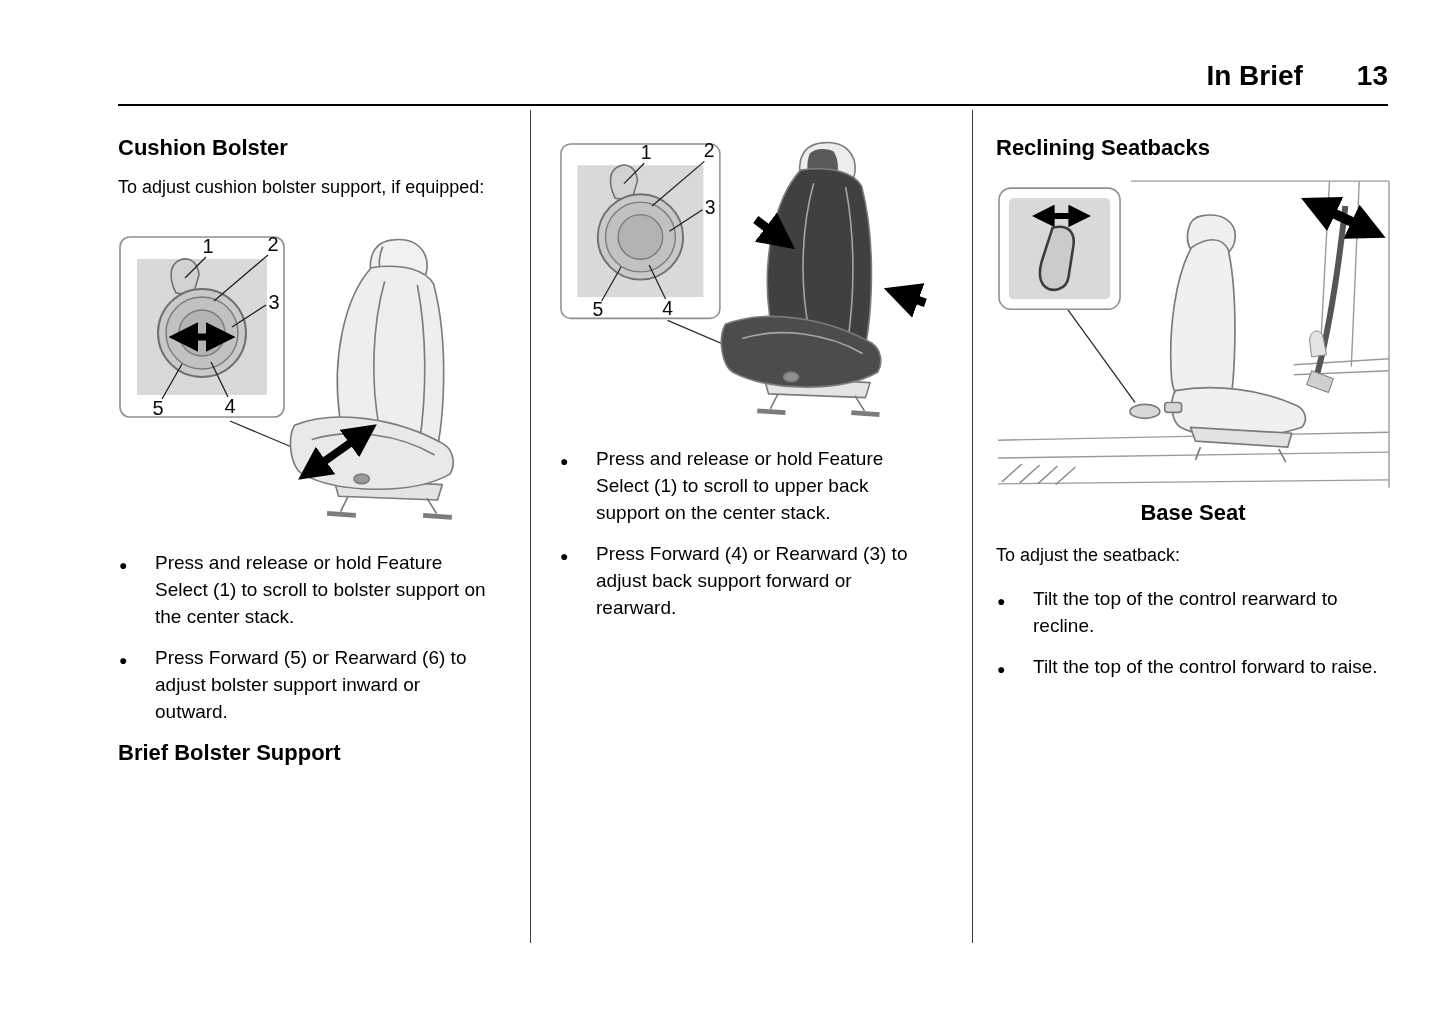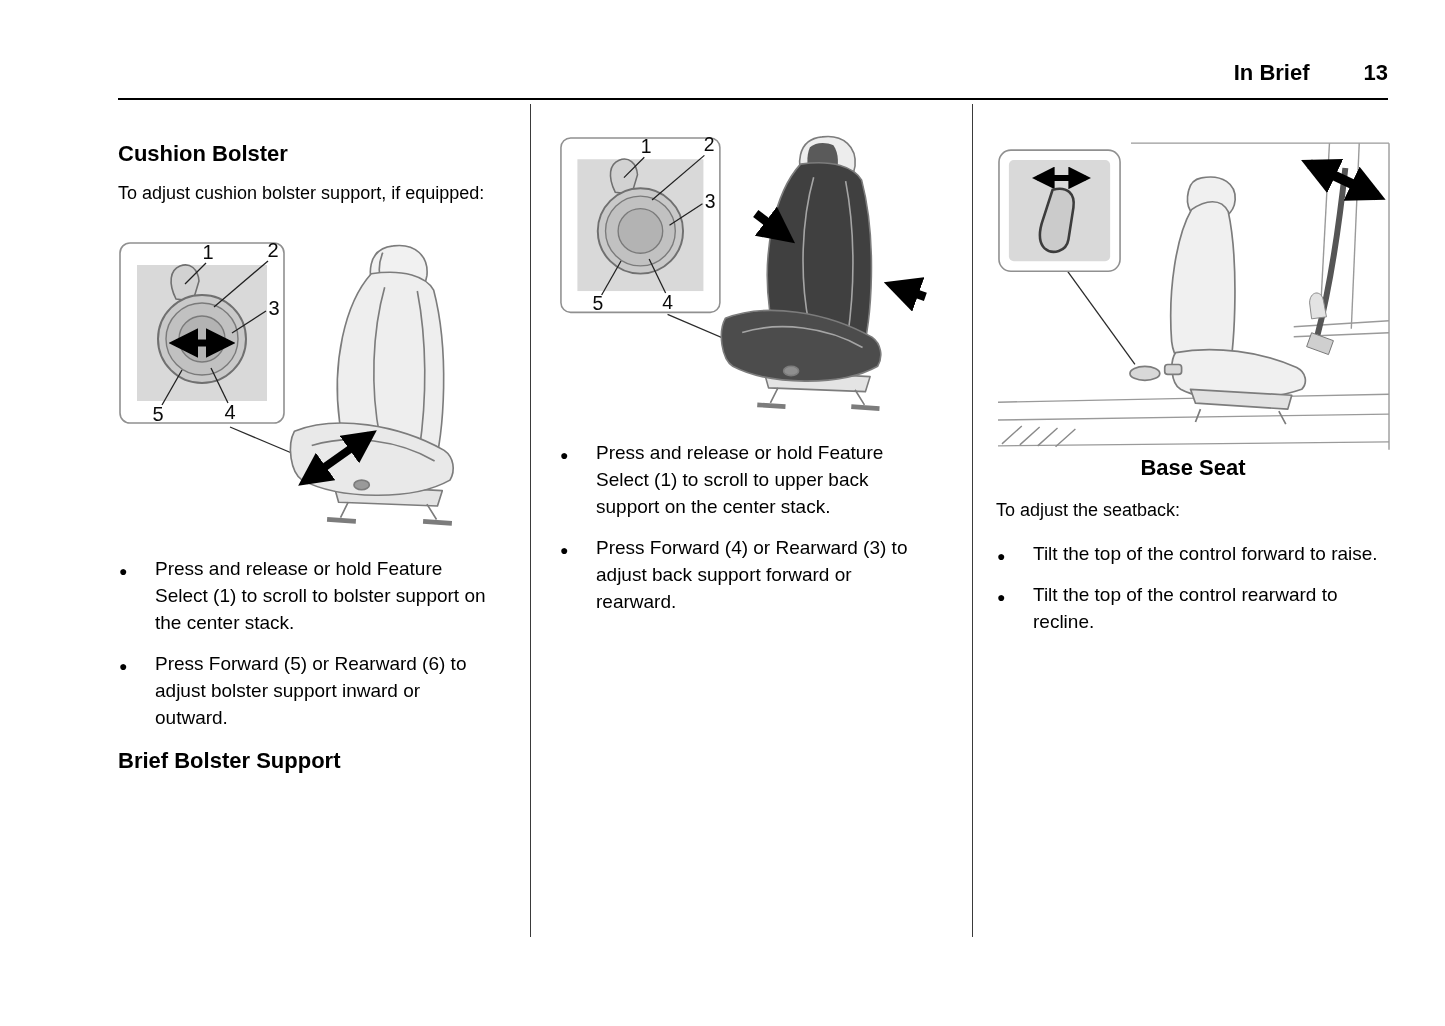--- a/index.html
+++ b/index.html
@@ -1,38 +1,38 @@
 <!DOCTYPE html>
 <html><head>
 <meta charset="utf-8">
 <style>
   html,body{margin:0;padding:0}
   body{width:1445px;height:1026px;background:#ffffff;color:#000;
        font-family:"Liberation Sans","DejaVu Sans",sans-serif;}
   .page{width:1445px;height:1026px;box-sizing:border-box;padding:0 57px 0 118px;overflow:hidden}
   .page-header{display:flex;justify-content:flex-end;align-items:baseline;gap:54px;
-               padding-top:62px;font-weight:bold;font-size:22px;line-height:1}
+               padding-top:62px;font-weight:bold;font-size:28px;line-height:1}
   .header-rule{border-top:2px solid #000;margin-top:14px}
   .columns{display:flex;align-items:flex-start;margin-top:4px}
   .col{box-sizing:border-box}
   .col-1{width:412px;padding:20px 37px 0 0}
   .col-2{width:441px;padding:28px 35px 0 28px}
   .col-3{width:417px;padding:20px 0 0 23px}
   .vdivider{width:1px;flex:none;background:#3a3a3a;height:833px}
-  h2.sec{font-size:22px;font-weight:bold;margin:16px 0 12px;line-height:1.25}
+  h2.sec{font-size:22px;font-weight:bold;margin:4px 0 12px;line-height:1.25}
   .h2-mt{margin-top:28px}
   p.body{font-size:18px;line-height:27px;margin:0 0 6px}
   ul.bullets{list-style:none;margin:16px 0 0;padding:0}
   .bullets li{position:relative;padding-left:37px;font-size:19px;line-height:27px;margin:0 0 14px}
   .bullets li::before{content:"\25CF";position:absolute;left:1px;top:3px;font-size:14px}
   figure{margin:0}
   .fig-1{margin:30px 0 10px}
   .fig-2{margin:0 0 12px}
   .fig-3{margin:14px 0 0}
-  .caption{text-align:center;font-weight:bold;font-size:22px;margin:0 0 16px}
+  .caption{text-align:center;font-weight:bold;font-size:22px;margin:7px 0 16px}
   svg{overflow:visible;display:block}
   svg text{font-family:"Liberation Sans","DejaVu Sans",sans-serif}
 </style>
 </head>
 <body>
 
 <div class="page">
 
   <header class="page-header">
     <span>In Brief</span>
@@ -162,20 +162,21 @@
 
       <ul class="bullets">
         <li>Press and release or hold Feature Select (1) to scroll to upper back support on the center stack.</li>
         <li>Press Forward (4) or Rearward (3) to adjust back support forward or rearward.</li>
       </ul>
     </section>
 
     <div class="vdivider"></div>
 
     <section class="col col-3">
+      <h2 class="sec">Reclining Seatbacks</h2>
 
       <figure class="fig-3">
         <svg viewBox="0 0 397 319" width="394" height="317">
           <defs>
             <marker id="m3" viewBox="0 0 10 10" refX="7.5" refY="5" markerWidth="3.8" markerHeight="3.8" orient="auto-start-reverse">
               <path d="M0,0 L10,5 L0,10 Z" fill="#000"></path>
             </marker>
           </defs>
 
           <g stroke="#9a9a9a" stroke-width="1.4" fill="none">
@@ -213,19 +214,19 @@
             <line x1="42" y1="40" x2="90" y2="40" stroke="#000" stroke-width="6" marker-start="url(#m3)" marker-end="url(#m3)"></line>
             <path d="M57,52 C72,48 80,56 78,70 L73,102 C71,114 57,118 49,111 C43,105 43,97 46,86 Z" fill="#cbcbcb" stroke="#3c3c3c" stroke-width="2.6"></path>
           </g>
         </svg>
       </figure>
 
       <div class="caption">Base Seat</div>
       <p class="body">To adjust the seatback:</p>
 
       <ul class="bullets">
+        <li>Tilt the top of the control rearward to recline.</li>
         <li>Tilt the top of the control forward to raise.</li>
-        <li>Tilt the top of the control rearward to recline.</li>
       </ul>
     </section>
 
   </main>
 </div>
 
 </body></html>

